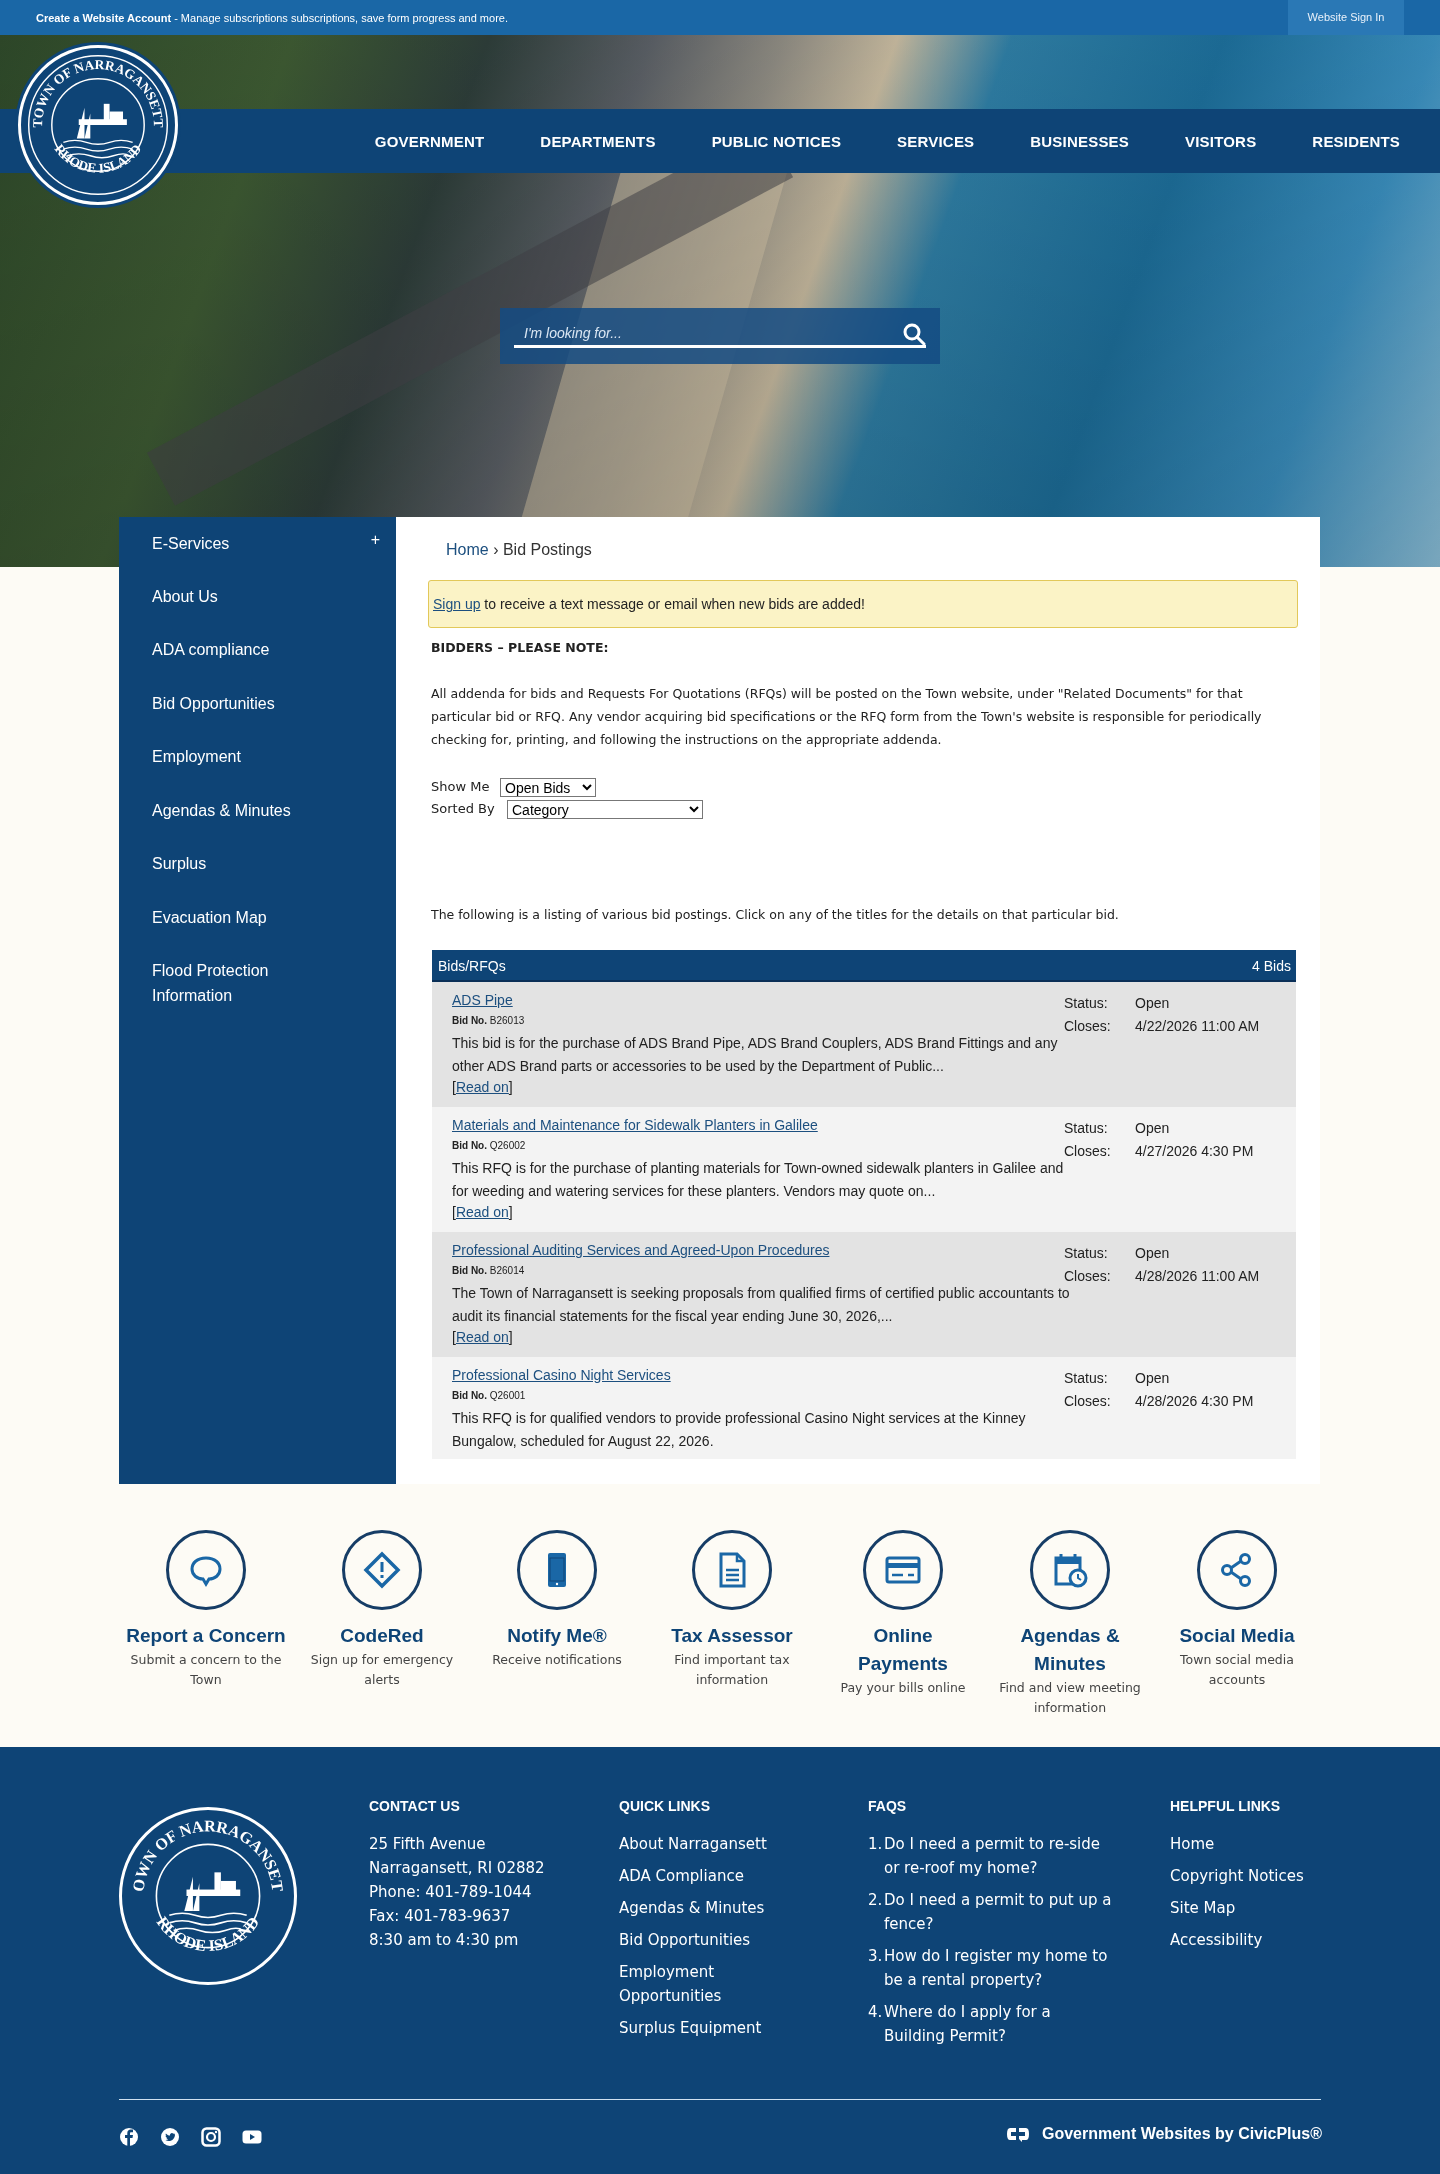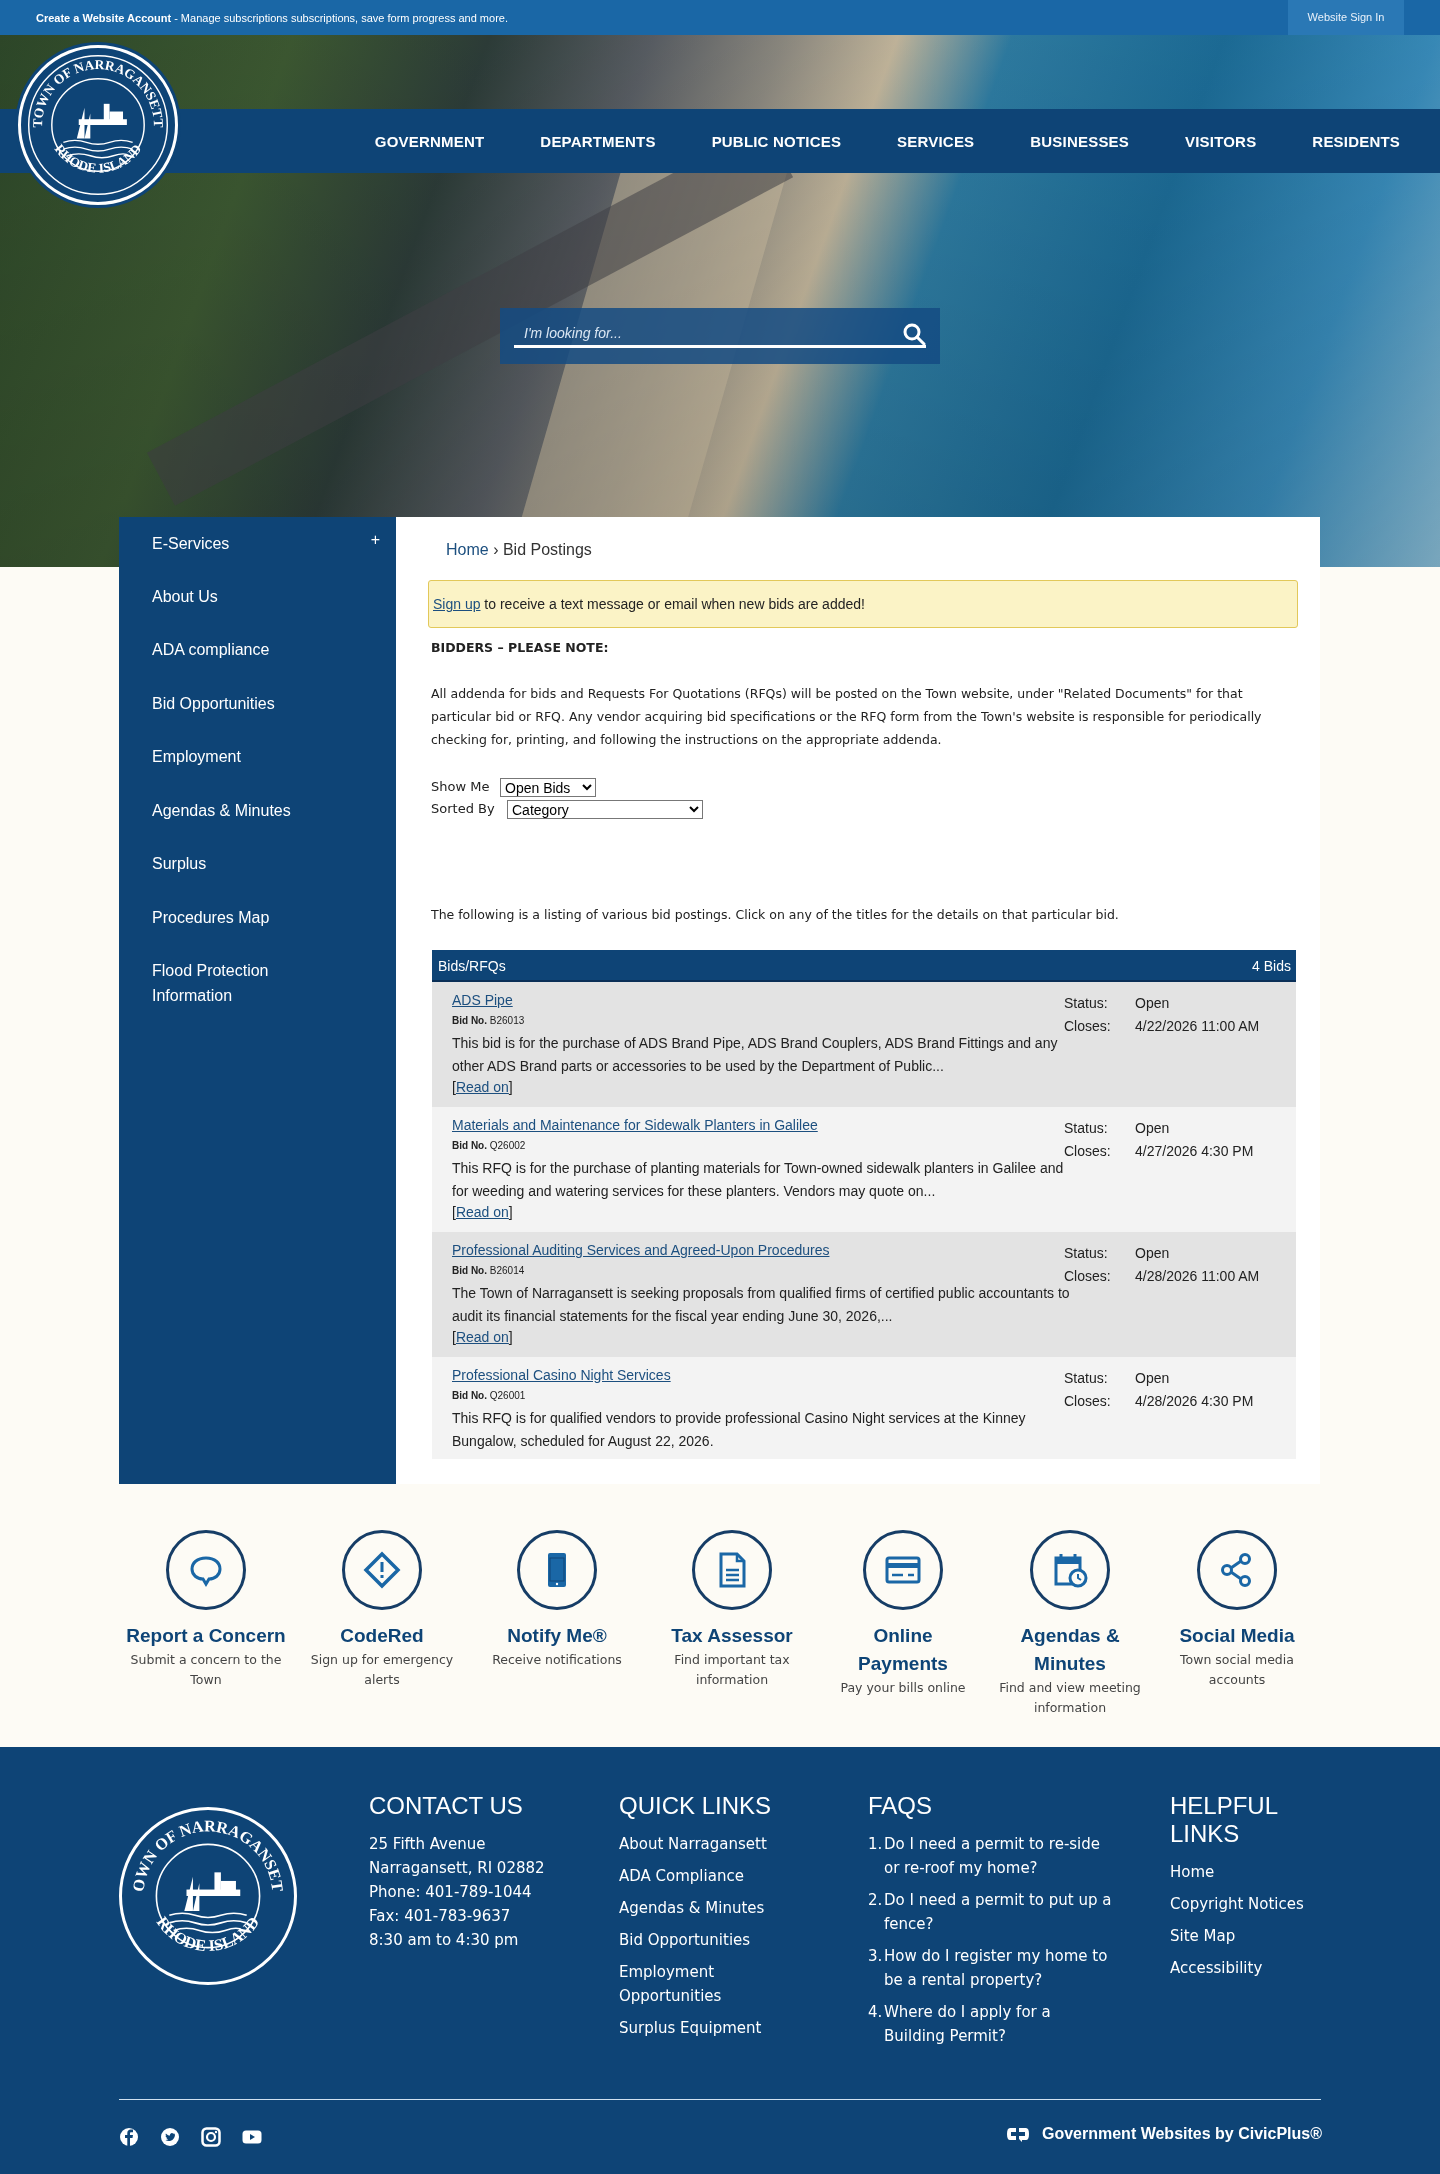--- a/index.html
+++ b/index.html
@@ -74,21 +74,21 @@
   .ql { position: absolute; top: 1530px; width: 160px; text-align: center; }
   .ql .circ { width: 80px; height: 80px; margin: 0 auto; border: 3px solid #163d66; border-radius: 50%; display: flex; align-items: center; justify-content: center; }
   .ql .circ svg { width: 40px; height: 40px; }
   .ql .t { margin-top: 12px; font-weight: bold; font-size: 19px; color: #0e4476; line-height: 28px; }
   .ql .s { font-family: "DejaVu Sans", sans-serif; font-size: 12.5px; color: #444; line-height: 20px; }
 
   
   .footer { position: absolute; left: 0; top: 1747px; width: 1440px; height: 427px; background: #0e4476; color: #fff; }
   .flogo { position: absolute; left: 119px; top: 60px; width: 178px; height: 178px; border-radius: 50%; border: 3px solid #fff; }
   .fcol { position: absolute; top: 45px; }
-  .fcol h3 { font-size: 24px; font-weight: normal; line-height: 28px; margin-bottom: 12px; }
+  .fcol h3 { font-size: 14px; font-weight: bold; line-height: 28px; margin-bottom: 12px; }
   .fcol .ln { font-family: "DejaVu Sans", sans-serif; font-size: 15px; line-height: 24px; color: #fff; }
   .fcol .lk { font-family: "DejaVu Sans", sans-serif; font-size: 15px; line-height: 24px; color: #fff; margin-bottom: 8px; display: block; text-decoration: none; }
   .fcol ol { list-style: none; }
   .fcol ol li { font-family: "DejaVu Sans", sans-serif; font-size: 15px; line-height: 24px; margin-bottom: 8px; display: flex; }
   .fcol ol li .n { width: 16px; flex: none; }
   .fdiv { position: absolute; left: 119px; top: 352px; width: 1202px; height: 1px; background: #cfe0ef; }
   .social { position: absolute; left: 119px; top: 380px; display: flex; }
   .social span { width: 20px; height: 20px; margin-right: 21px; display: inline-block; }
   .civic { position: absolute; right: 118px; top: 378px; font-weight: bold; font-size: 16px; display: flex; align-items: center; }
   .civic .ico { width: 24px; height: 16px; margin-right: 12px; }
@@ -154,21 +154,21 @@
 
 <div class="sidebar">
   <div class="side-item" style="top:14px"><span>E-Services</span></div>
   <div class="side-plus">+</div>
   <div class="side-item" style="top:67px">About Us</div>
   <div class="side-item" style="top:120px">ADA compliance</div>
   <div class="side-item" style="top:174px">Bid Opportunities</div>
   <div class="side-item" style="top:227px">Employment</div>
   <div class="side-item" style="top:281px">Agendas &amp; Minutes</div>
   <div class="side-item" style="top:334px">Surplus</div>
-  <div class="side-item" style="top:388px">Procedures Map</div>
+  <div class="side-item" style="top:388px">Evacuation Map</div>
   <div class="side-item" style="top:441px; width:150px">Flood Protection Information</div>
 </div>
 
 <div class="content">
   <div class="crumb">
     <a class="home">Home</a><span> › </span><span>Bid Postings</span>
   </div>
 
   <div class="notice">
     <a>Sign up</a><span> to receive a text message or email when new bids are added!</span>

